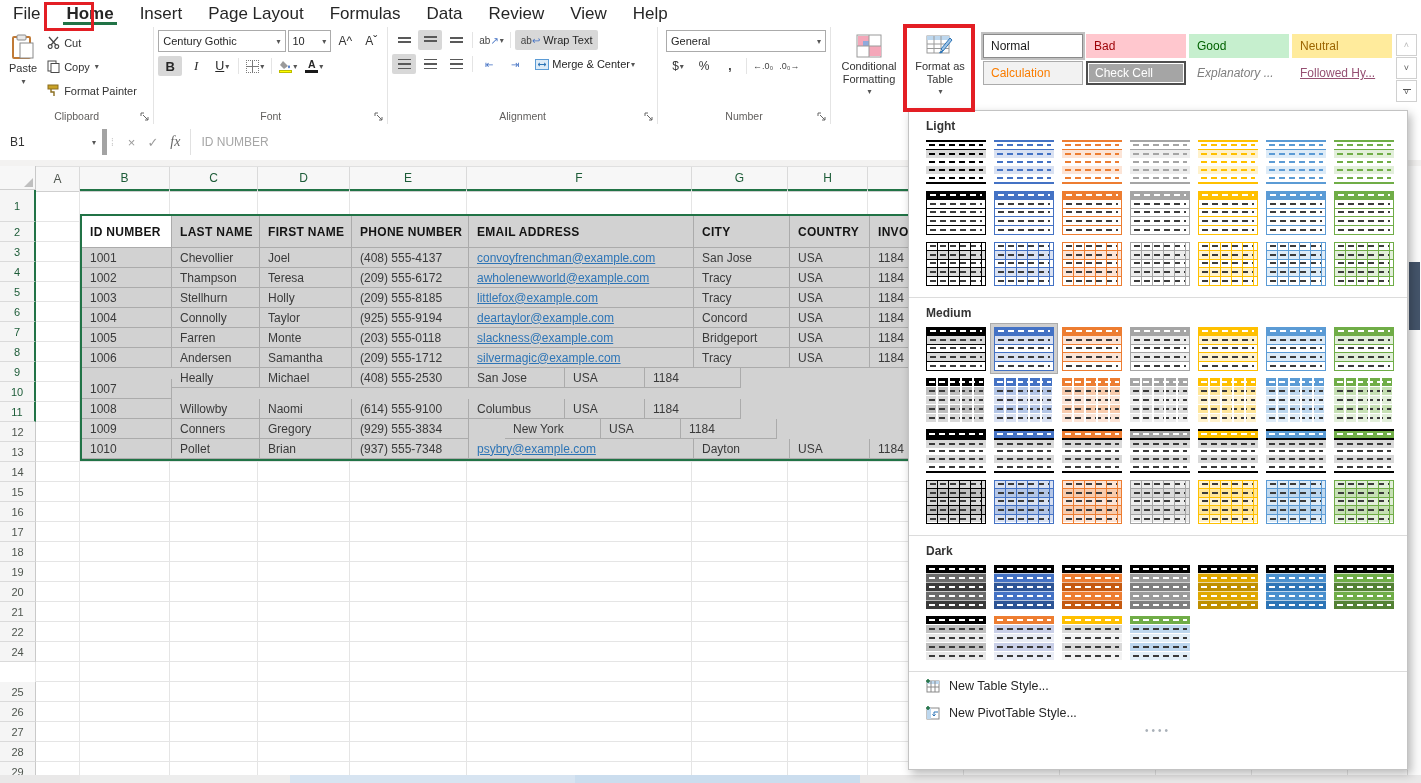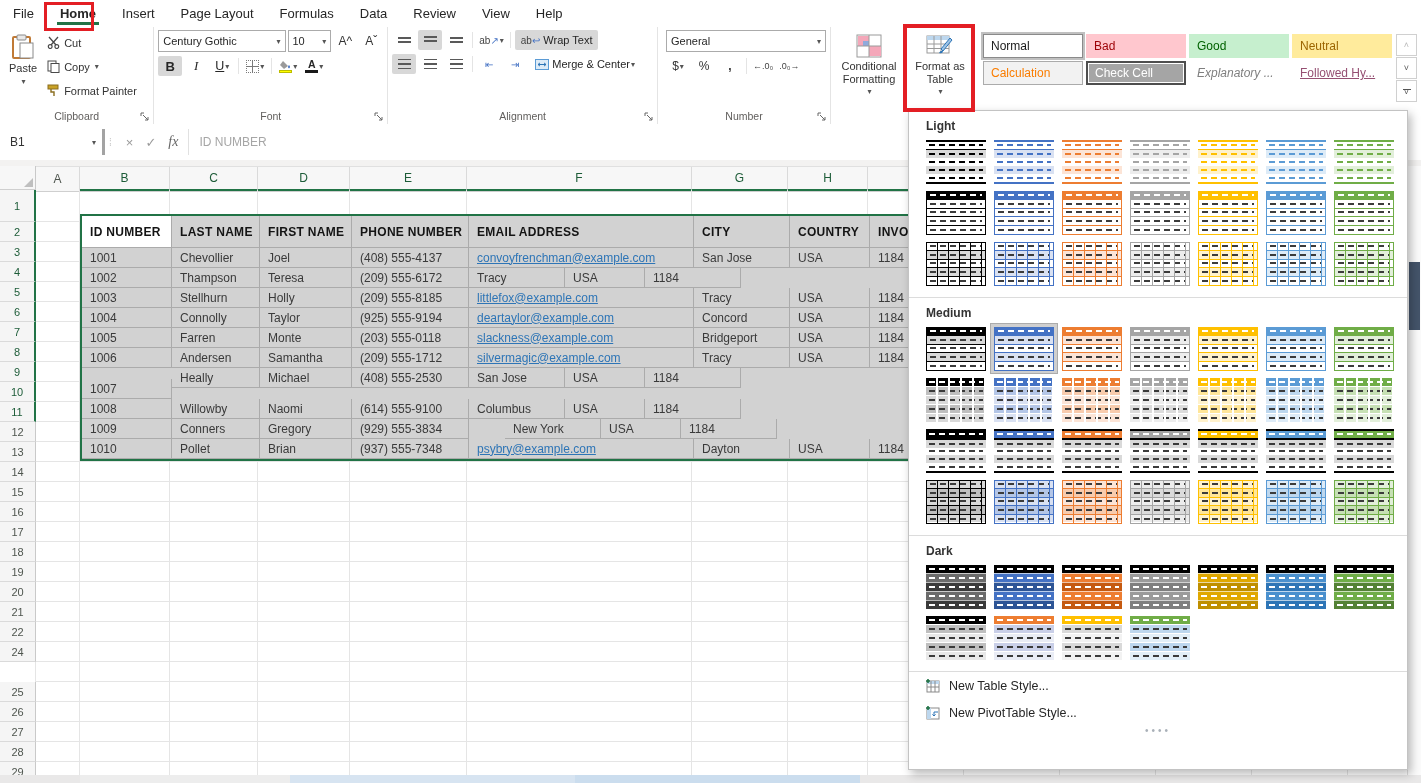--- a/index.html
+++ b/index.html
@@ -1,20 +1,20 @@
 <!DOCTYPE html>
 <html><head>
 <meta charset="utf-8">
 <style>
   html,body{margin:0;padding:0;background:#fff;}
   #app{position:relative;width:1421px;height:783px;overflow:hidden;background:#fff;
        font-family:"Liberation Sans",sans-serif;color:#262626;-webkit-font-smoothing:antialiased;}
   
   #tabs-row{position:absolute;left:0;top:0;width:100%;height:27px;background:#fff;display:flex;align-items:center;}
-  .rtab{padding:0 13px;font-size:13px;color:#262626;height:27px;display:flex;align-items:center;position:relative;cursor:default;}
+  .rtab{padding:0 13px;font-size:17px;color:#262626;height:27px;display:flex;align-items:center;position:relative;cursor:default;}
   .rtab.active{font-weight:bold;}
   .rtab.active::after{content:'';position:absolute;left:10px;right:10px;bottom:2px;height:3px;background:#217346;}
   
   #ribbon{position:absolute;left:0;top:27px;width:100%;height:97px;background:#fff;border-bottom:1px solid #E1E1E1;display:flex;}
   .rgroup{display:flex;flex-direction:column;border-right:1px solid #E4E4E4;position:relative;}
   .rg-content{flex:1;display:flex;padding:3px 4px 0 4px;gap:2px;}
   .rg-label{height:16px;display:flex;align-items:center;justify-content:center;font-size:10.5px;color:#605E5C;position:relative;}
   .launcher{position:absolute;right:3px;bottom:2px;width:10px;height:10px;}
   .bigbtn{display:flex;flex-direction:column;align-items:center;justify-content:flex-start;padding:4px 5px 1px 5px;font-size:11px;color:#333;text-align:center;line-height:1.15;gap:2px;}
   .col{display:flex;flex-direction:column;justify-content:flex-start;gap:3px;padding-top:2px;}
@@ -37,21 +37,21 @@
      background:linear-gradient(#7a7a7a,#7a7a7a) center/100% 1px no-repeat,linear-gradient(#7a7a7a,#7a7a7a) center/1px 100% no-repeat;}
   
   .chip{width:100px;height:24px;display:flex;align-items:center;padding:0 7px;font-size:12px;box-sizing:border-box;border:1px solid transparent;}
   .chip.bordered{border-color:#ABABAB;}
   .chip.selected{box-shadow:0 0 0 2px #C0C0C0;border-color:#8a8a8a;}
   .chip.thick{border:2px solid #4e4e4e;box-shadow:inset 0 0 0 1px #fff;}
   .gal-btn{width:21px;height:22px;border:1px solid #D0D0D0;background:#fff;display:flex;align-items:center;justify-content:center;font-size:9px;color:#555;box-sizing:border-box;}
   
   #fbar{position:absolute;left:0;top:124px;width:100%;height:36px;background:#fff;border-bottom:1px solid #D9D9D9;display:flex;align-items:center;}
   #fbar-gap{position:absolute;left:0;top:160px;width:100%;height:6px;background:#F3F2F1;}
-  .namebox{width:86px;height:26px;display:flex;align-items:center;justify-content:space-between;padding:0 6px 0 10px;font-size:12px;color:#333;border-right:3px solid #a3a3a3;}
+  .namebox{width:86px;height:26px;display:flex;align-items:center;justify-content:space-between;padding:0 6px 0 10px;font-size:12px;color:#333;border-right:5px solid #a3a3a3;}
   .fbtns{display:flex;align-items:center;gap:12px;padding:0 10px;color:#9a9a9a;font-size:13px;border-right:1px solid #E1E1E1;height:26px;}
   .fx{font-family:"Liberation Serif",serif;font-style:italic;color:#666;font-size:14px;}
   .finput{flex:1;padding-left:10px;font-size:12px;color:#A6A6A6;}
   
   #grid{position:absolute;left:0;top:166px;width:100%;bottom:0;background:#fff;}
   #colhdr{position:absolute;left:0;top:0;width:100%;height:24px;background:#F7F7F7;border-bottom:1px solid #CFCFCF;border-top:1px solid #E0E0E0;}
   .ch{position:absolute;top:0;height:24px;display:flex;align-items:center;justify-content:center;font-size:12px;color:#4e554e;border-right:1px solid #DADADA;box-sizing:border-box;}
   .ch.sel{border-bottom:2px solid #217346;color:#1d5c38;}
   #cells{position:absolute;left:0;top:24px;right:0;bottom:0;overflow:hidden;}
   .rh{position:absolute;left:0;width:36px;background:#F5F5F5;border-bottom:1px solid #DADADA;border-right:1px solid #C9C9C9;box-sizing:border-box;
@@ -494,20 +494,23 @@
             </div>
             <div class="tcell" style="width: 96px; height: 20px;">San Jose</div>
             <div class="tcell" style="width: 80px; height: 20px;">USA</div>
             <div class="tcell" style="width: 96px; height: 20px;">1184</div>
           </div>
           <div class="trow">
             <div class="tcell" style="width: 90px; height: 20px;">1002</div>
             <div class="tcell" style="width: 88px; height: 20px;">Thampson</div>
             <div class="tcell" style="width: 92px; height: 20px;">Teresa</div>
             <div class="tcell" style="width: 117px; height: 20px;">(209) 555-6172</div>
+            <div class="tcell" style="width: 225px; height: 20px;">
+              <a>awholenewworld@example.com</a>
+            </div>
             <div class="tcell" style="width: 96px; height: 20px;">Tracy</div>
             <div class="tcell" style="width: 80px; height: 20px;">USA</div>
             <div class="tcell" style="width: 96px; height: 20px;">1184</div>
           </div>
           <div class="trow">
             <div class="tcell" style="width: 90px; height: 20px;">1003</div>
             <div class="tcell" style="width: 88px; height: 20px;">Stellhurn</div>
             <div class="tcell" style="width: 92px; height: 20px;">Holly</div>
             <div class="tcell" style="width: 117px; height: 20px;">(209) 555-8185</div>
             <div class="tcell" style="width: 225px; height: 20px;">

